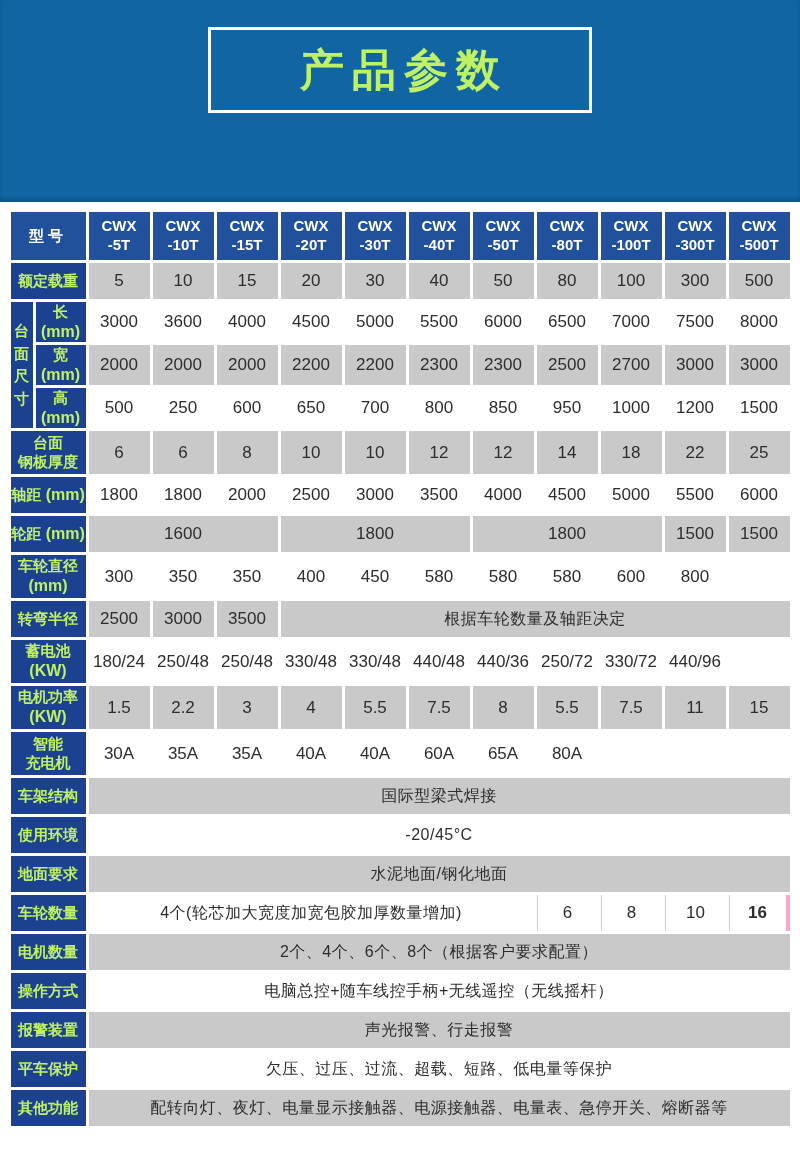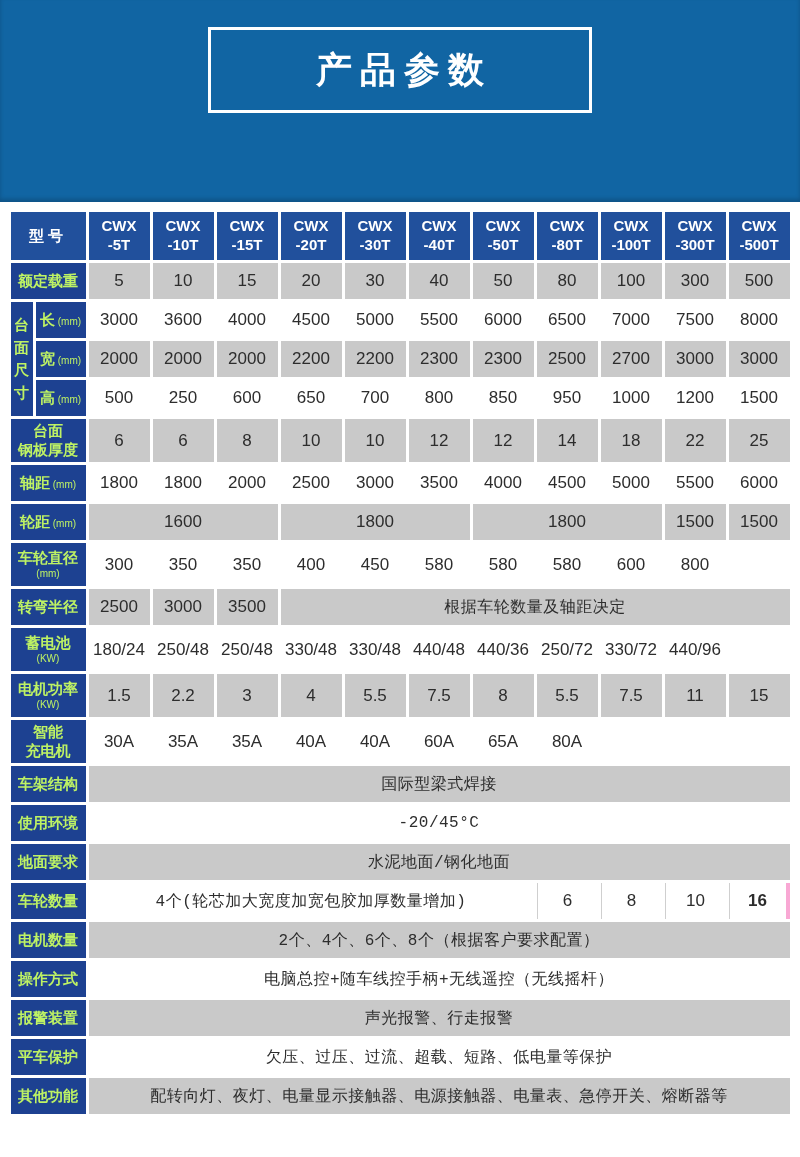--- a/index.html
+++ b/index.html
@@ -12,21 +12,21 @@
   .banner{
     height:202px;background:#1165a3;
     box-shadow:inset 0 -3px 4px rgba(0,0,0,0.18);
   }
   .title-box{
     width:384px;height:86px;margin:0 auto;position:relative;top:27px;
     border:3px solid #ffffff;box-sizing:border-box;
     display:flex;align-items:center;justify-content:center;
   }
   .title-box h1{
-    margin:0;color:#ffffff;font-size:36px;font-weight:bold;
+    margin:0;color:#bef264;font-size:44px;font-weight:bold;
     letter-spacing:8px;text-indent:8px;white-space:nowrap;
   }
   .subtitle{
     margin-top:49px;text-align:center;color:#ffffff;
     font-size:30px;letter-spacing:3px;font-weight:normal;white-space:nowrap;
   }
   
   table.spec{
     border-collapse:separate;border-spacing:3px;
     table-layout:fixed;width:785px;margin:0 auto;
@@ -38,23 +38,23 @@
   thead th{
     background:#21509c;color:#ffffff;font-weight:bold;
     font-size:15px;line-height:1.25;height:48px;
   }
   thead th.model-header{letter-spacing:4px;}
   td.label,td.group-cell{
     background:#1d4191;color:#bef264;font-weight:bold;
     font-size:15px;line-height:1.25;
   }
   td.group-cell{font-size:15px;line-height:1.5;white-space:pre-line;}
-  .unit{font-size:10px;font-weight:normal;}
+  .unit{font-size:16px;font-weight:bold;}
   td.data{font-size:17px;color:#2d2d2d;}
-  td.data.longtext{font-size:16px;letter-spacing:0.5px;font-family:Liberation Mono, monospace;}
+  td.data.longtext{font-size:16px;letter-spacing:0.5px;}
   td.gray{background:#c9c9c9;}
   td.white{background:#ffffff;}
   tr.r-normal td{height:36px;}
   tr.r-tall td{height:43px;}
   td.v-border{border-left:1px solid #cfcfcf;}
   td.v-border-r{border-right:4px solid #f9a8d4;font-weight:bold;}
   td.v-border,td.v-border-r{box-sizing:border-box;}
 </style>
 </head>
 <body>

